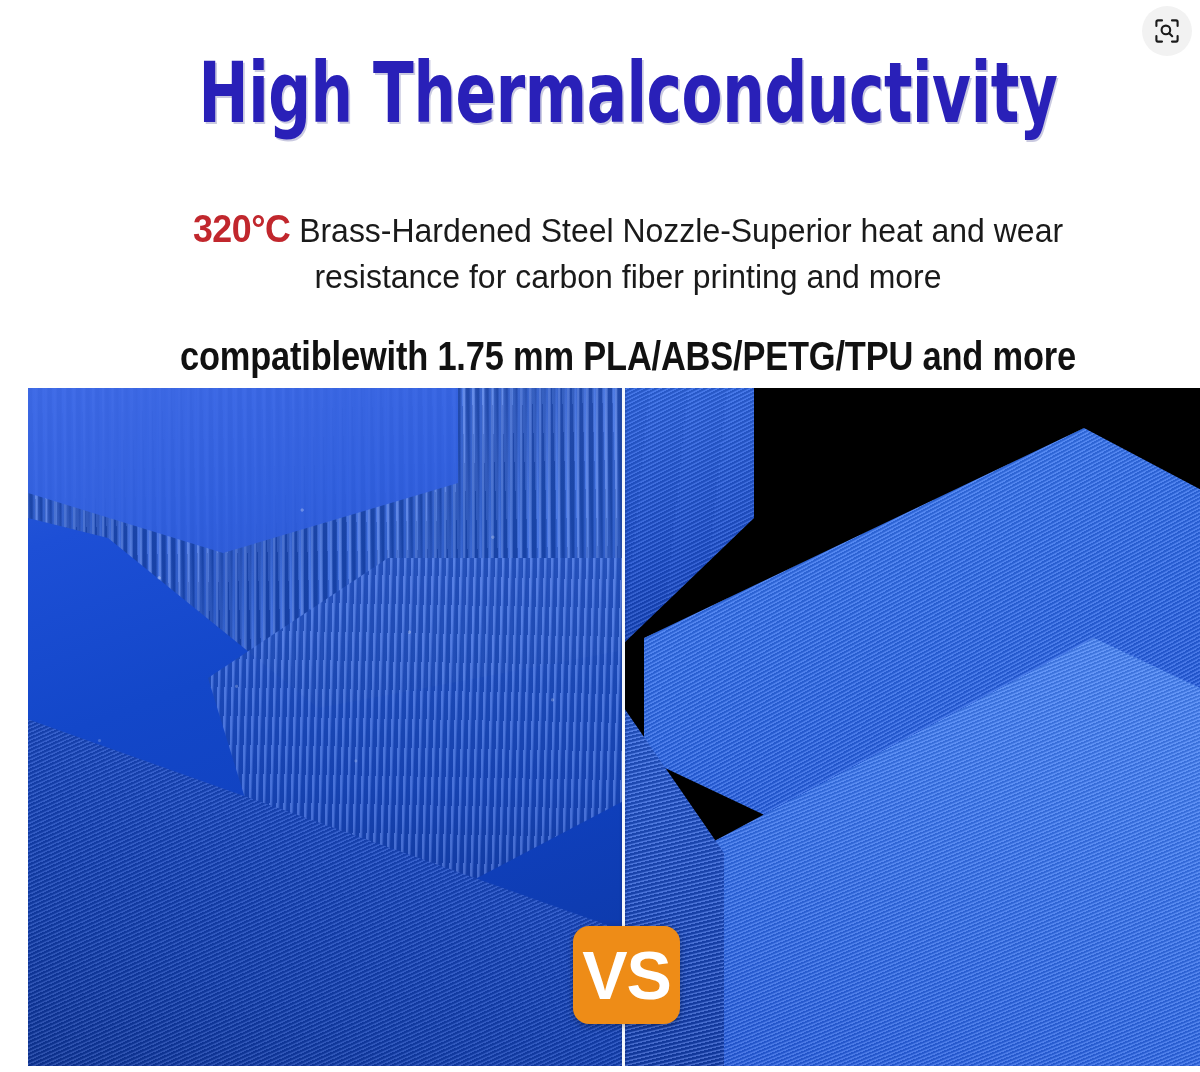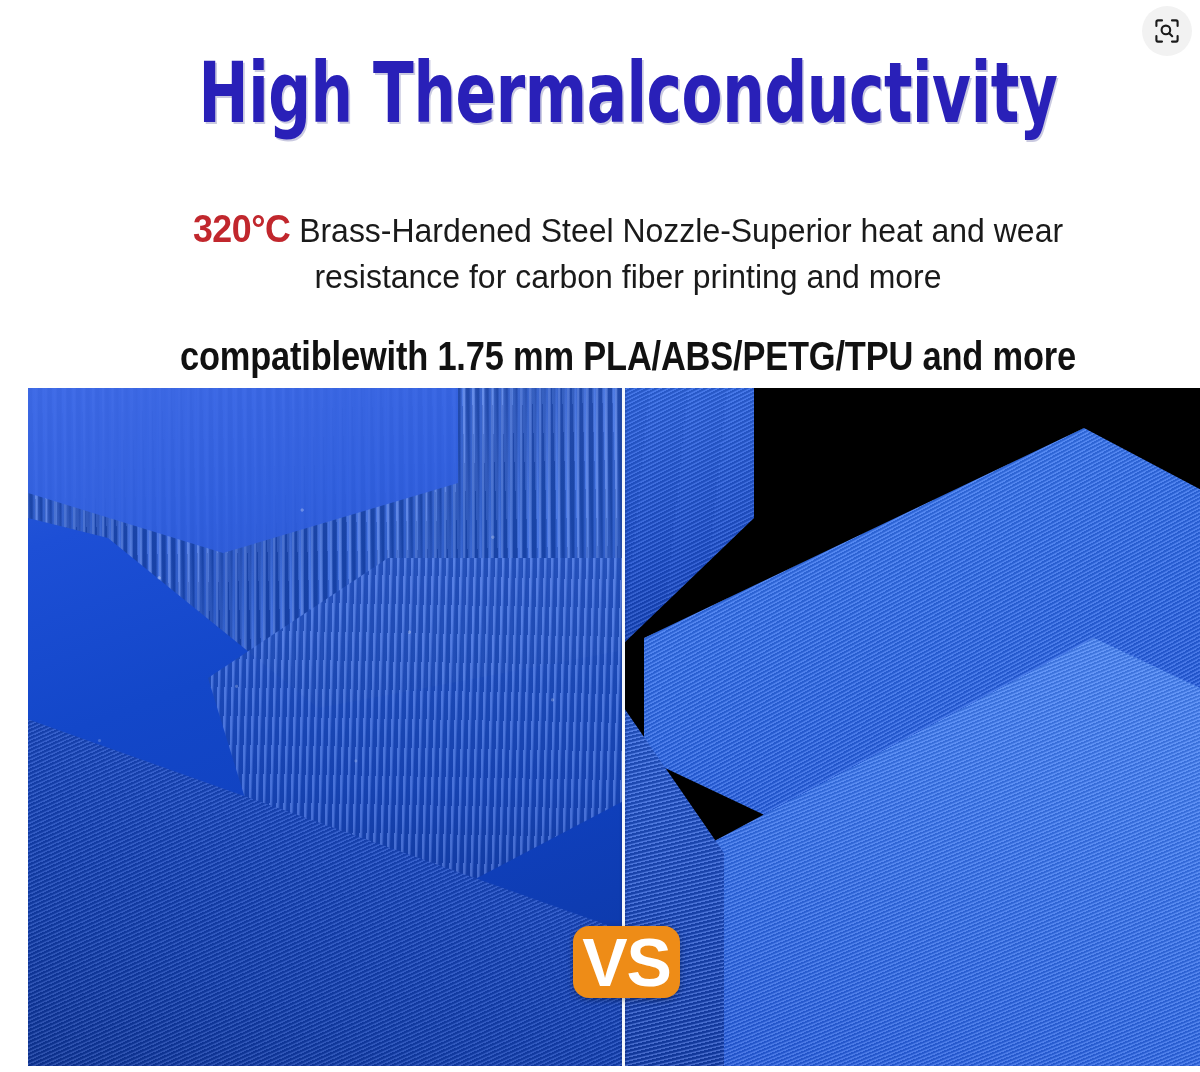--- a/index.html
+++ b/index.html
@@ -280,21 +280,21 @@
     background:#f4f7fb;
     z-index:20;
     cursor:ew-resize;
     box-shadow:0 0 3px rgba(0,0,0,0.25);
   }
 
   
   .vs{
     position:absolute;
     left:545px; top:538px;
-    width:107px; height:72px;
+    width:107px; height:98px;
     background:#ee8c17;
     border-radius:16px;
     z-index:30;
     display:flex;
     align-items:center;
     justify-content:center;
     color:#ffffff;
     font-weight:700;
     font-size:68px;
     line-height:68px;

